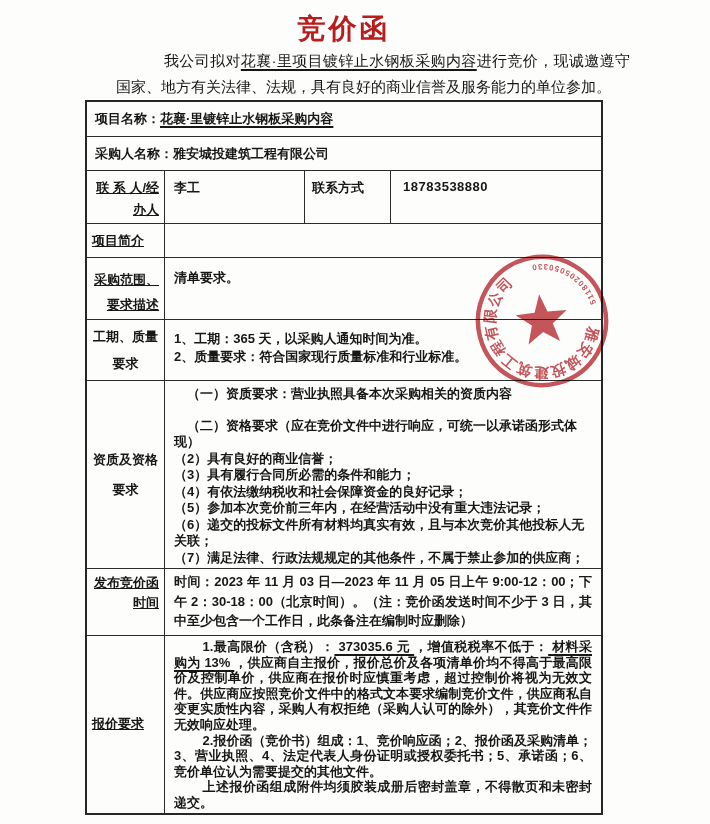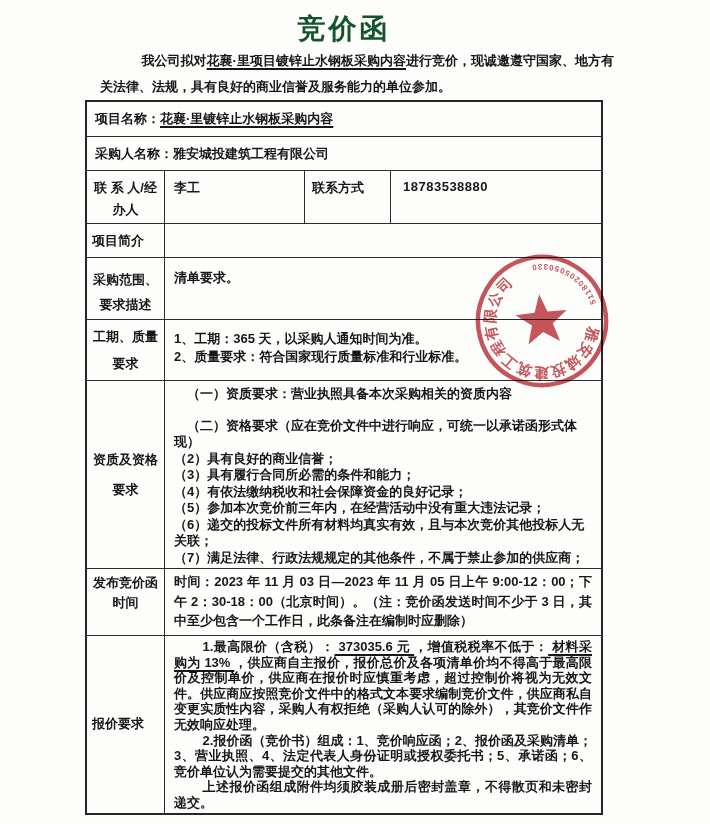--- a/index.html
+++ b/index.html
@@ -6,41 +6,41 @@
   body {
     width:710px; height:824px; position:relative;
     background:#fdfdfc; overflow:hidden;
     font-family:"Liberation Sans","DejaVu Sans",sans-serif;
     color:#1c1c1c;
     -webkit-font-smoothing:antialiased;
   }
   .page-title {
     position:absolute; left:0; top:10px; width:688px;
     text-align:center; font-size:28px; font-weight:800; letter-spacing:3px;
-    color:#14532d;
+    color:#b91c1c;
   }
   .intro {
-    position:absolute; left:100px; top:48px; width:514px;
-    font-size:13px; font-weight:700; line-height:26px;
+    position:absolute; left:116px; top:48px; width:514px;
+    font-size:15px; font-weight:400; line-height:26px;
     text-align:justify; text-indent:3.2em; color:#161616;
   }
   .u { text-decoration:underline; text-underline-offset:3px; text-decoration-thickness:1.5px;text-align:center; }
 
   
   .doc-table {
     position:absolute; left:85px; top:100px; width:518px;
     border:2px solid #272727; box-sizing:border-box; background:transparent;
   }
   .row { display:flex; align-items:stretch; border-top:1.5px solid #2b2b2b; box-sizing:border-box; }
   .row:first-child { border-top:none; }
   .cell { box-sizing:border-box; overflow:hidden; font-size:13px; font-weight:700; color:#171717; }
   .full { flex:1; padding:0 8px; display:flex; align-items:center; }
   .lab  { flex:0 0 78px; border-right:1.5px solid #2b2b2b; padding:2px 5px; line-height:24px; }
   .lab.c { display:flex; flex-direction:column; justify-content:center; text-align:center; }
-  .lab.l { text-align:center; }
+  .lab.l { text-align:right;text-decoration:underline; }
   .con  { flex:1; padding:2px 9px; }
 
   .r1 { min-height:34px; }
   .r2 { min-height:34px; }
   .r3 { min-height:44px; }
   .r4 { min-height:34px; }
   .r5 { min-height:56px; }
   .r6 { min-height:61px; }
   .r7 { min-height:168px; }
   .r8 { min-height:67px; }

